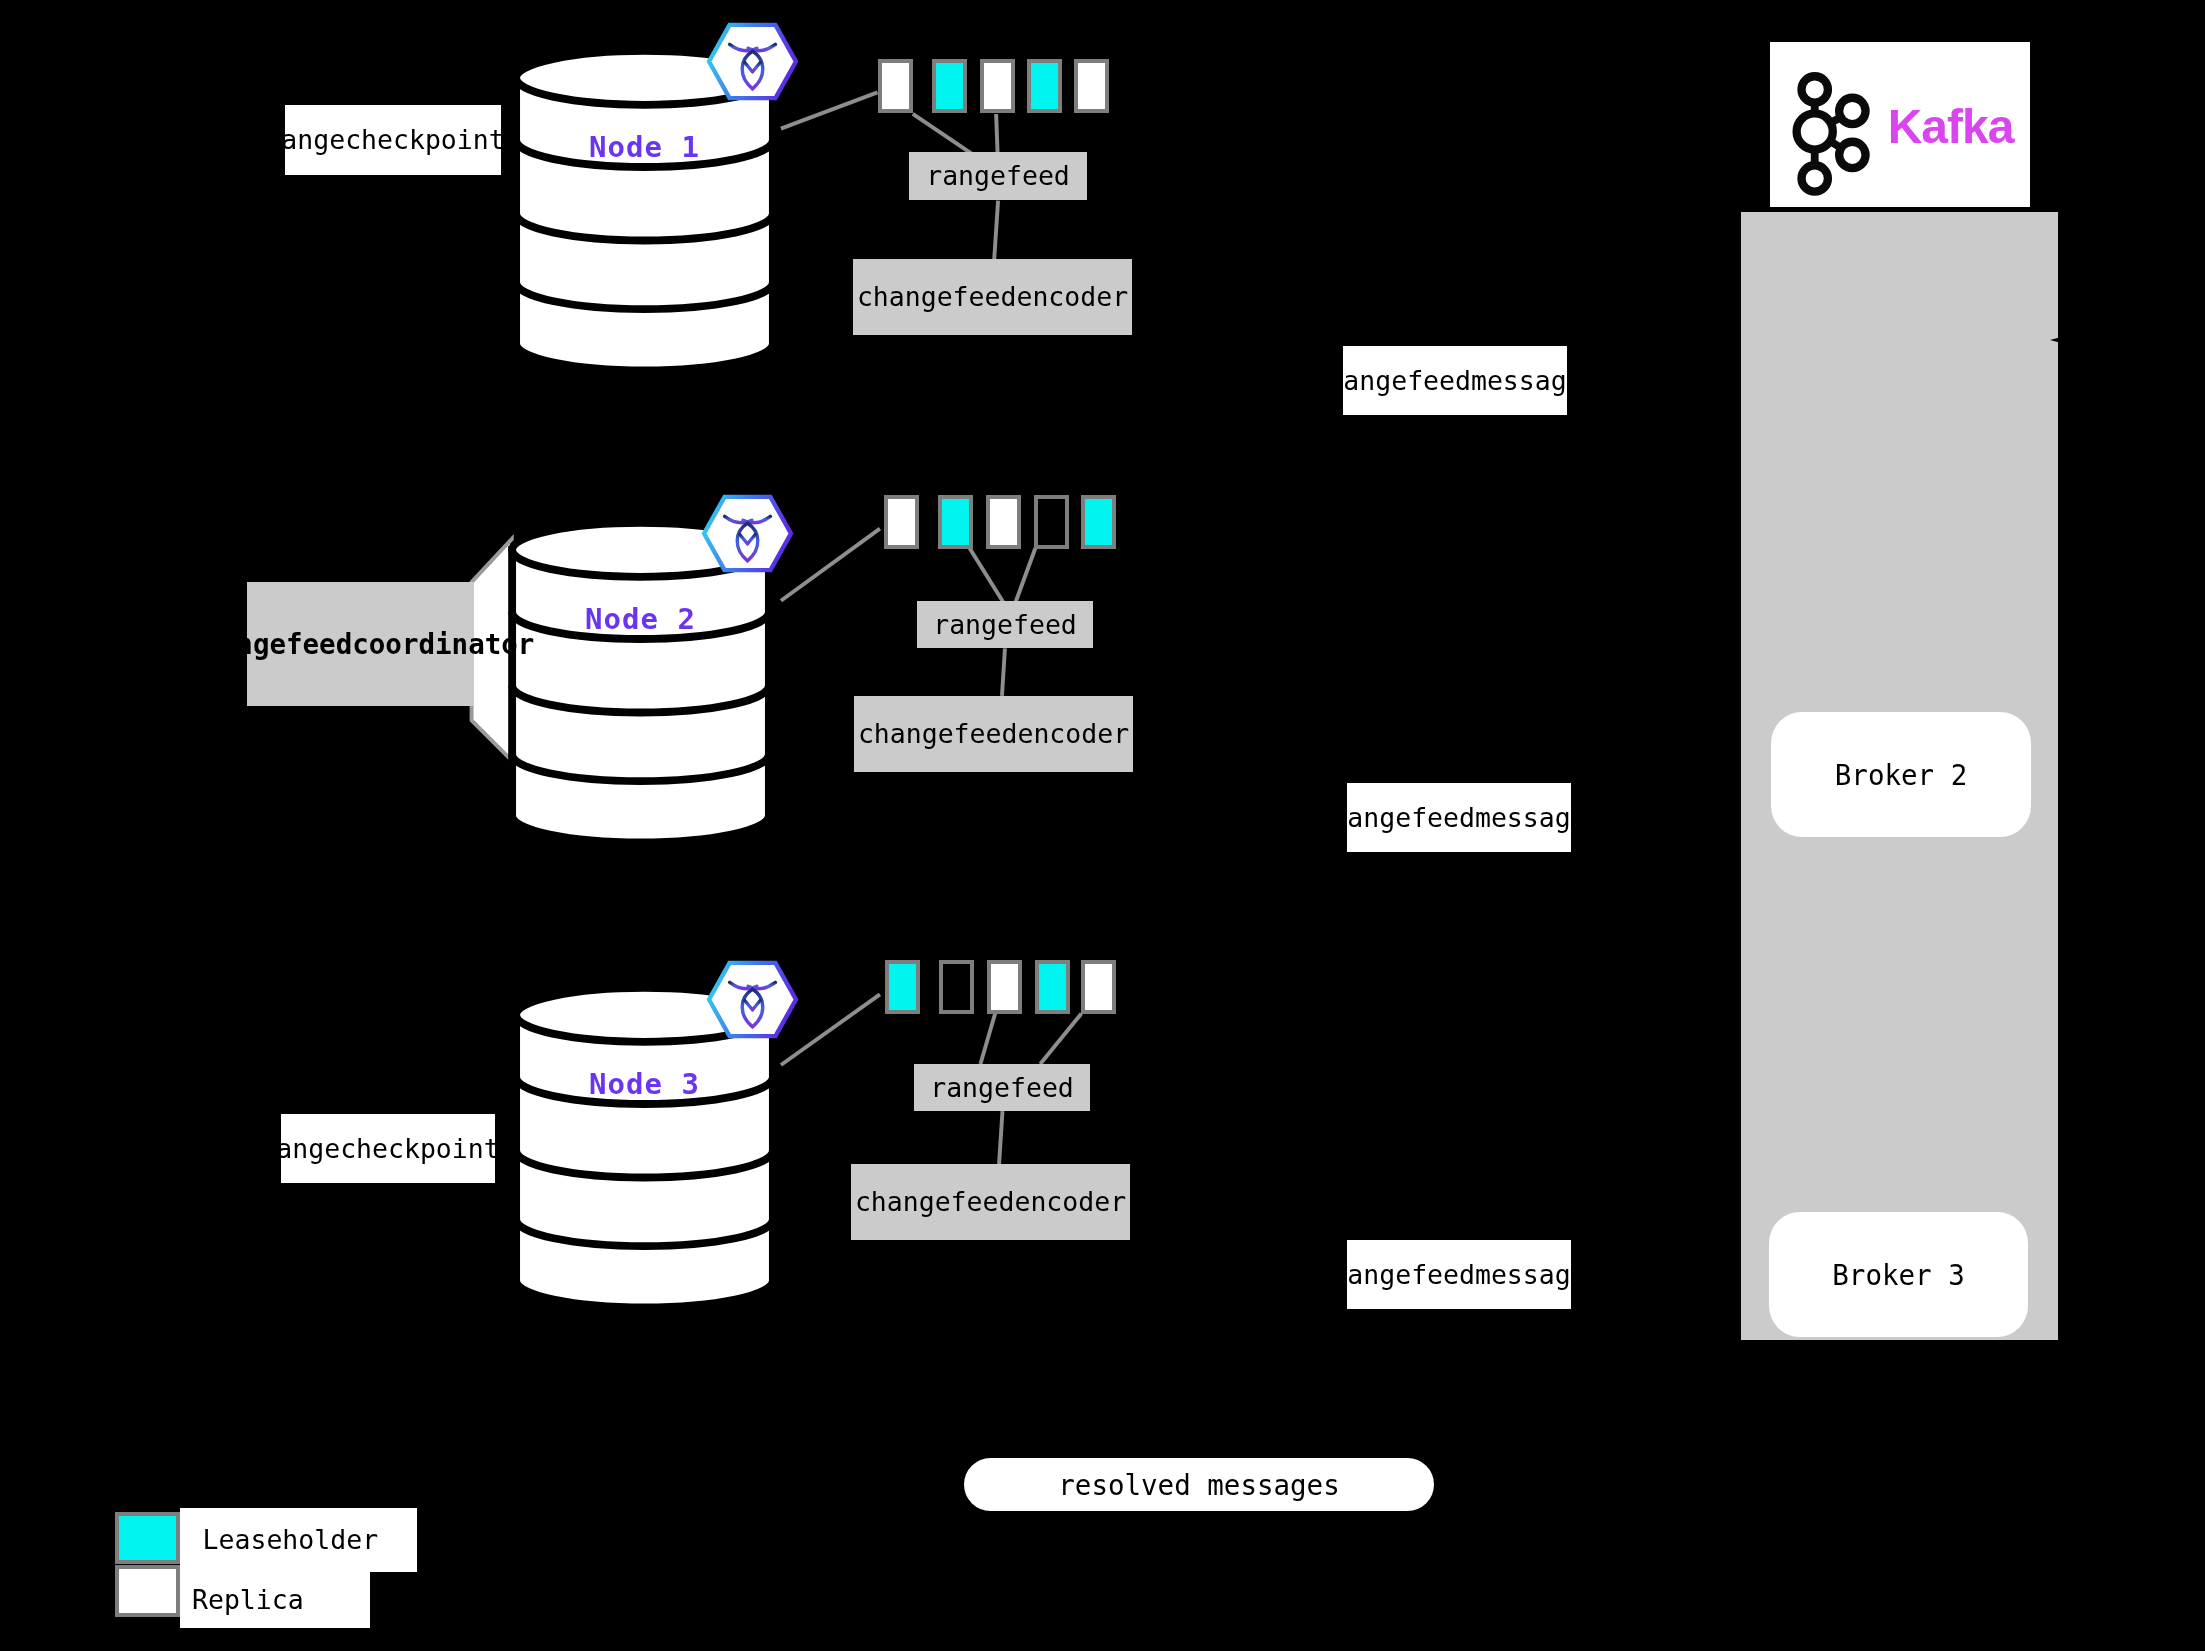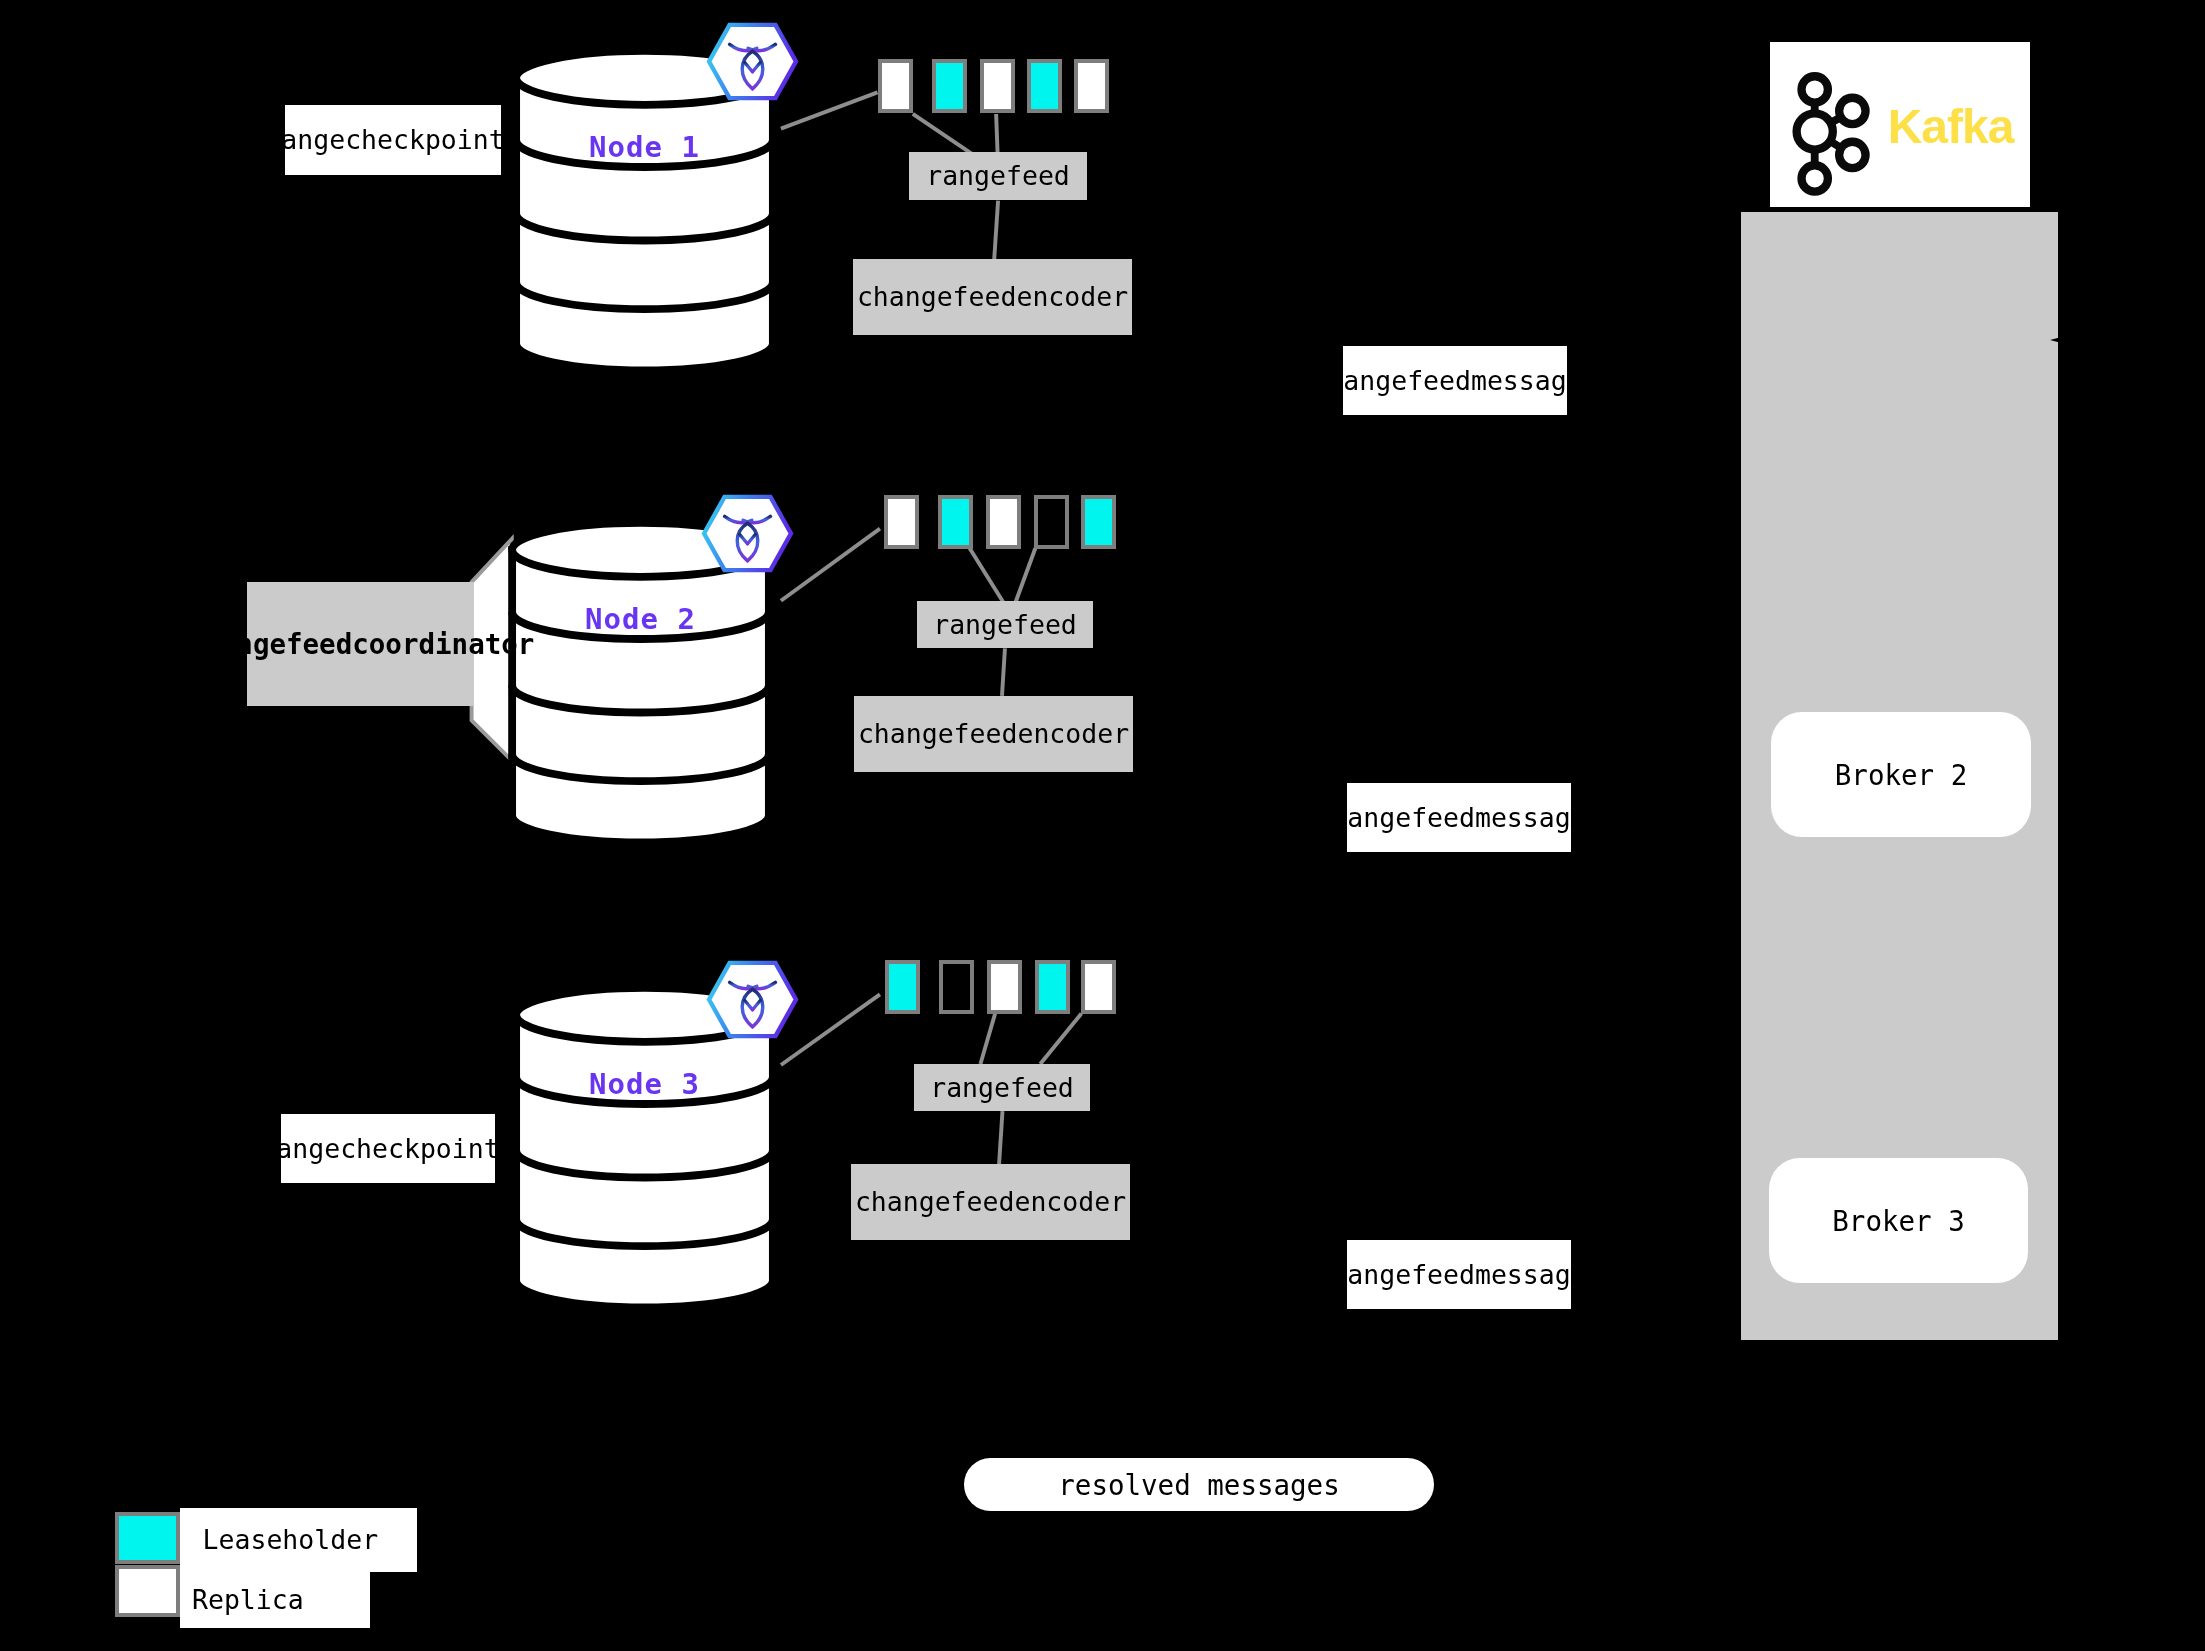--- a/index.html
+++ b/index.html
@@ -40,21 +40,21 @@
   }
   .kafka-panel{background:var(--panel,#ccc);}
   .broker{
     position:absolute;box-sizing:border-box;background:#fff;border-radius:31px;
     display:flex;align-items:center;justify-content:center;
     font-size:27.5px;color:var(--text,#000);white-space:pre;
   }
   .kafka-word{
     position:absolute;display:flex;align-items:center;justify-content:center;
     font-family:"Liberation Sans","DejaVu Sans",sans-serif;
-    font-weight:800;font-size:48px;letter-spacing:-1px;color:#fde047;
+    font-weight:800;font-size:48px;letter-spacing:-1px;color:#d946ef;
   }
   .legend-label{justify-content:flex-start;padding-left:22.6px;text-align:left;}
   .arrow-left{
     position:absolute;width:0;height:0;
     border-top:9.8px solid transparent;
     border-bottom:9.8px solid transparent;
     border-right:34px solid #000;
   }
   svg{display:block;overflow:visible;}
 </style>
@@ -235,21 +235,21 @@
       <circle cx="46" cy="230" r="27"></circle>
       <circle cx="123" cy="92" r="27"></circle>
       <circle cx="123" cy="182" r="27"></circle>
     </g>
   </svg>
   <div class="kafka-word" style="left:1877px;top:97px;width:147px;height:59px;">Kafka</div>
 
   <div class="abs kafka-panel" style="left:1741px;top:212px;width:317px;height:1128px;"></div>
 
   <div class="broker" style="left:1771px;top:712px;width:260px;height:125px;">Broker 2</div>
-  <div class="broker" style="left:1769px;top:1158px;width:259px;height:125px;">Broker 3</div>
+  <div class="broker" style="left:1769px;top:1212px;width:259px;height:125px;">Broker 3</div>
 
   <div class="arrow-left" style="left:2050px;top:331px;"></div>
 
   <div class="lbl pill" style="left:964px;top:1458px;width:470px;height:53px;">resolved messages</div>
 
   <div class="sq sq-leaseholder" style="left:115px;top:1512px;width:65px;height:52px;border-width:4.9px;"></div>
   <div class="sq sq-replica" style="left:115px;top:1565px;width:65px;height:52px;border-width:4.9px;"></div>
   <div class="lbl legend-label" style="left:180px;top:1508px;width:237px;height:64px;">Leaseholder</div>
   <div class="lbl legend-label" style="left:180px;top:1572px;width:190px;height:56px;padding-left:12px;">Replica</div>
 

